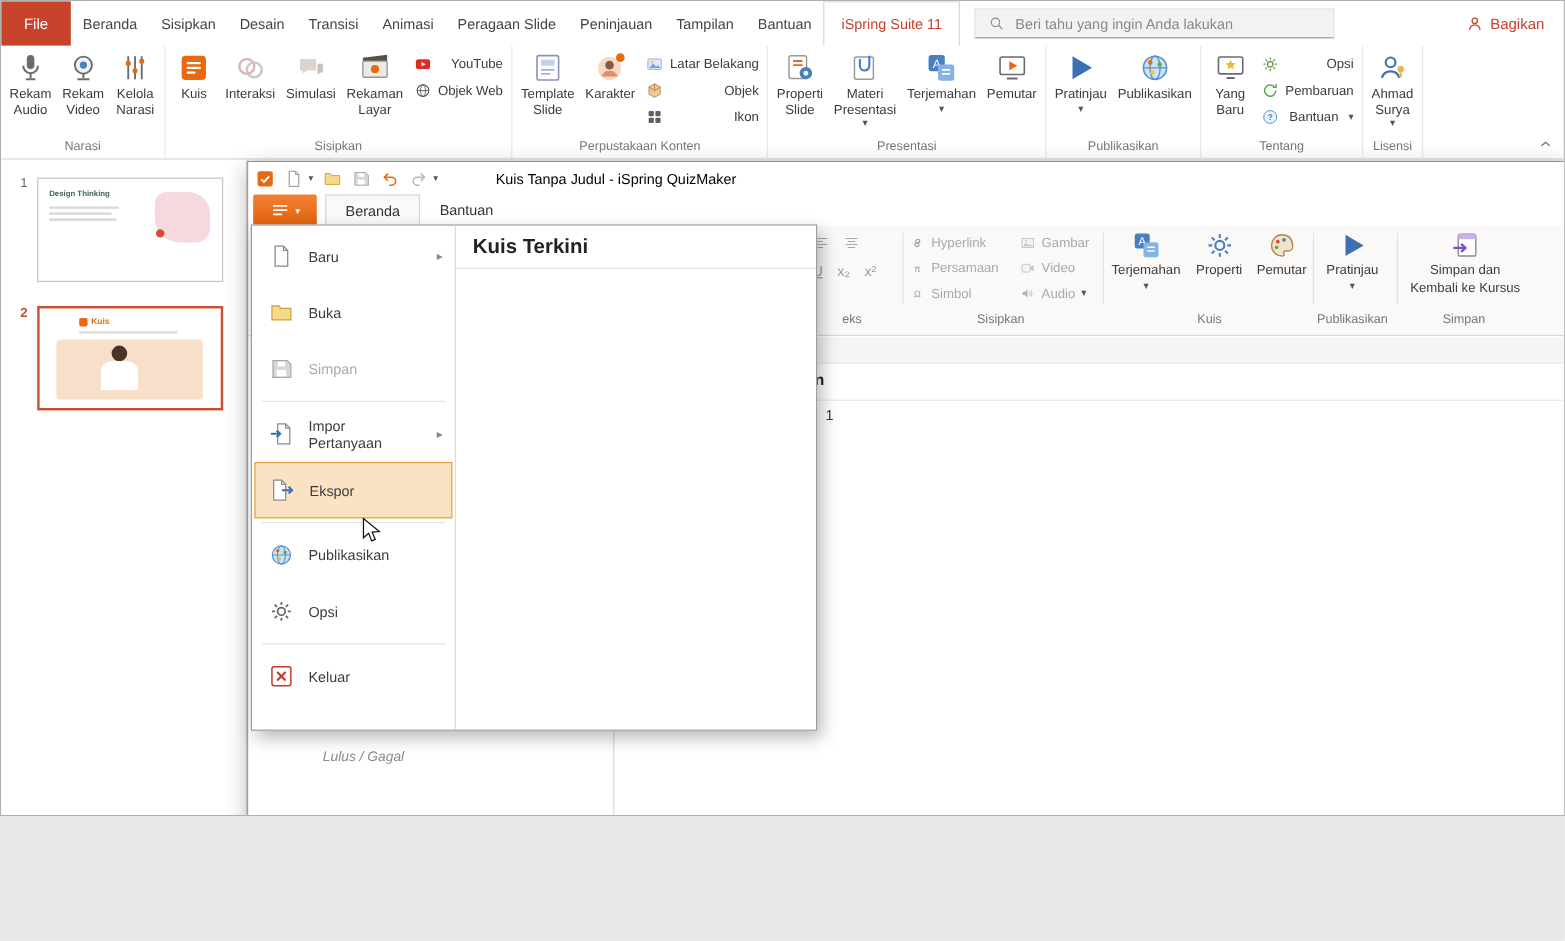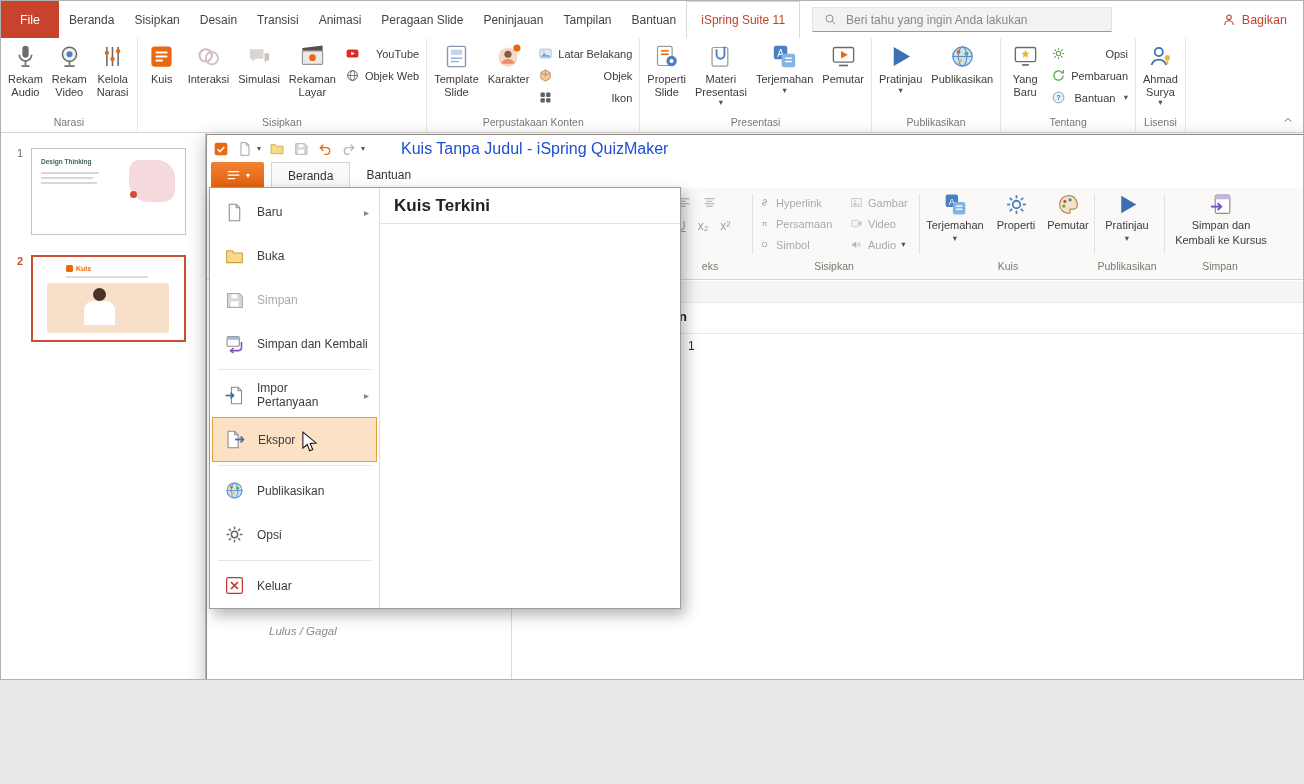--- a/index.html
+++ b/index.html
@@ -46,21 +46,21 @@
 .t2-tag{position:absolute;left:33px;top:8px;display:flex;gap:3px;align-items:center;font-size:7px;color:#E8690F;font-weight:bold;}
 .t2-ico{width:7px;height:7px;background:#E8690F;border-radius:1.5px;display:inline-block;}
 .t2-sub{position:absolute;left:33px;top:19px;width:82px;height:2px;background:#DEDCDA;}
 .t2-panel{position:absolute;left:14px;top:26px;width:122px;height:50px;background:#F8DFC9;border-radius:3px;}
 .t2-head{position:absolute;left:46px;top:5px;width:13px;height:13px;border-radius:50%;background:#4A3228;}
 .t2-body{position:absolute;left:37px;top:18px;width:31px;height:24px;border-radius:9px 9px 0 0;background:#fff;}
 
 .qm{position:absolute;left:205px;top:133px;width:1099px;height:651px;background:#fff;border:1px solid #8F8D8B;box-shadow:0 5px 18px rgba(0,0,0,.28);z-index:10;}
 .qm-title{position:absolute;top:0;left:0;right:0;height:27px;display:flex;align-items:center;gap:8px;padding:0 6px;background:#fff;}
 .qat-arrow{font-size:8px;color:#555;margin-left:-4px;}
-.qm-title-text{margin-left:28px;font-size:16px;color:#1d4ed8;}
+.qm-title-text{margin-left:40px;font-size:12px;color:#000000;}
 .qm-menubar{position:absolute;top:27px;left:0;right:0;height:26px;display:flex;align-items:stretch;background:#fff;padding-left:4px;}
 .qm-appbtn{width:53px;background:linear-gradient(#F28133,#E2610A);display:flex;align-items:center;justify-content:center;gap:4px;border-radius:2px 2px 0 0;}
 .qm-appbtn .qat-arrow{color:#fff;margin-left:0;}
 .qm-tabs{display:flex;margin-left:7px;}
 .qm-tab{padding:0 16px;display:flex;align-items:center;font-size:12px;color:#333;}
 .qm-tab.sel{background:#FAF9F8;border:1px solid #D8D6D4;border-bottom:1px solid #FAF9F8;margin-bottom:-1px;}
 .qm-ribbon{position:absolute;top:53px;left:0;right:0;height:92px;background:#FAF9F8;border-bottom:1px solid #D8D6D4;}
 .qr-fmt{position:absolute;left:470px;top:3px;}
 .qr-row{display:flex;gap:10px;align-items:center;height:23px;}
 .qr-script{gap:12px;}
@@ -805,31 +805,20 @@
           <div class="fm-item dis">
             <span class="icon i22">
               <svg viewBox="0 0 24 24">
                 <path d="M4 4h13.5L21 7.5V20H4z" fill="#D9D7D5" stroke="#ABA9A7" stroke-width="1.2"></path>
                 <rect x="7.5" y="13" width="9" height="6" fill="#fff"></rect>
                 <rect x="8.5" y="5" width="7" height="4.5" fill="#fff"></rect>
               </svg>
             </span>
             <span class="fm-label">Simpan</span>
           </div>
-          <div class="fm-item">
-            <span class="icon i22">
-              <svg viewBox="0 0 24 24">
-                <rect x="3.5" y="3" width="14" height="11" rx="1.5" fill="#fff" stroke="#8a8a8a" stroke-width="1.2"></rect>
-                <rect x="3.5" y="3" width="14" height="3.6" fill="#9FB7DC"></rect>
-                <path d="M20 9v6.5a3.5 3.5 0 0 1-3.5 3.5H8" fill="none" stroke="#7A52C4" stroke-width="1.8"></path>
-                <path d="M10.8 16L7.5 19l3.3 2.7" fill="none" stroke="#7A52C4" stroke-width="1.8"></path>
-              </svg>
-            </span>
-            <span class="fm-label">Simpan dan Kembali</span>
-          </div>
           <div class="fm-sep"></div>
           <div class="fm-item">
             <span class="icon i22">
               <svg viewBox="0 0 24 24">
                 <path d="M8.5 2.5h7.5l4 4v15H8.5z" fill="#fff" stroke="#8a8a8a" stroke-width="1.2"></path>
                 <path d="M16 2.5v4h4" fill="none" stroke="#8a8a8a" stroke-width="1.2"></path>
                 <path d="M2 12h8.5" stroke="#3D6FB4" stroke-width="2"></path>
                 <path d="M7.5 8.8L10.8 12l-3.3 3.2" fill="none" stroke="#3D6FB4" stroke-width="2"></path>
               </svg>
             </span>

